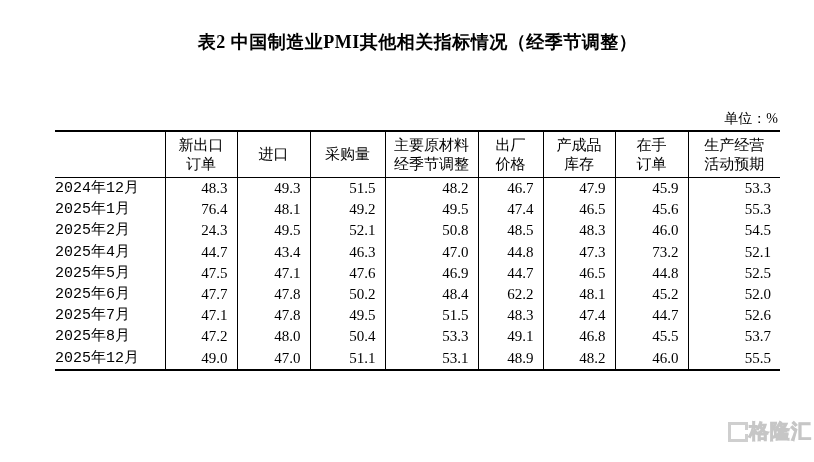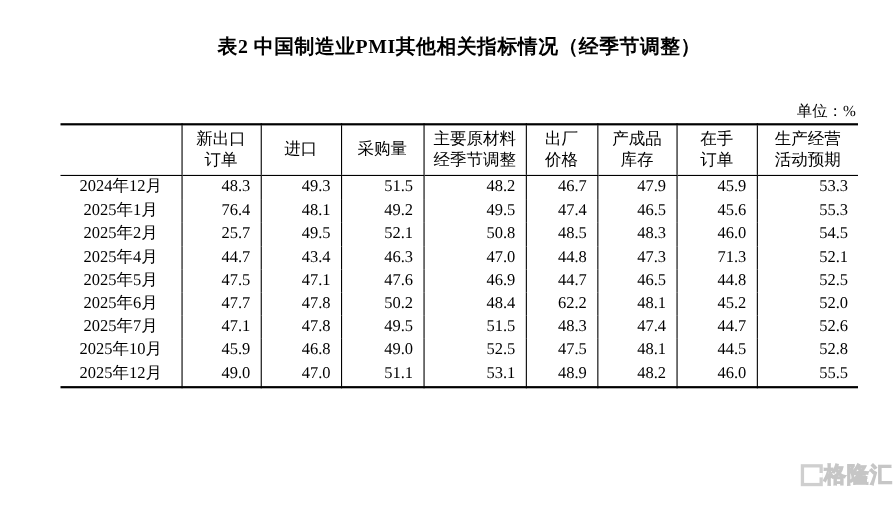--- a/index.html
+++ b/index.html
@@ -25,21 +25,21 @@
   }
   .title {
     margin-top: 30px;
     text-align: center;
     font-size: 18px;
     font-weight: bold;
     letter-spacing: 0.5px;
     white-space: nowrap;
   }
   .unit-label {
-    margin-top: 38px;
+    margin-top: 56px;
     margin-bottom: 2px;
     text-align: right;
     font-size: 14px;
     padding-right: 2px;
   }
   table.pmi {
     width: 725px;
     border-collapse: collapse;
     table-layout: fixed;
     border-top: 2.5px solid #000;
@@ -70,21 +70,21 @@
     vertical-align: middle;
     line-height: 19px;
     font-size: 15px;
   }
   table.pmi tbody td {
     height: 21.2px;
     line-height: 21.2px;
     white-space: nowrap;
   }
   table.pmi tbody td.month {
-    text-align: center;
+    font-family: Liberation Mono, monospace;
   }
   table.pmi tbody td.val {
     text-align: right;
     padding-right: 9px;
   }
   .watermark {
     position: absolute;
     right: 2px;
     bottom: 2px;
     display: flex;
@@ -172,38 +172,38 @@
             <td class="val">48.1</td>
             <td class="val">49.2</td>
             <td class="val">49.5</td>
             <td class="val">47.4</td>
             <td class="val">46.5</td>
             <td class="val">45.6</td>
             <td class="val">55.3</td>
           </tr>
           <tr>
             <td class="month">2025年2月</td>
-            <td class="val">25.7</td>
+            <td class="val">24.3</td>
             <td class="val">49.5</td>
             <td class="val">52.1</td>
             <td class="val">50.8</td>
             <td class="val">48.5</td>
             <td class="val">48.3</td>
             <td class="val">46.0</td>
             <td class="val">54.5</td>
           </tr>
           <tr>
             <td class="month">2025年4月</td>
             <td class="val">44.7</td>
             <td class="val">43.4</td>
             <td class="val">46.3</td>
             <td class="val">47.0</td>
             <td class="val">44.8</td>
             <td class="val">47.3</td>
-            <td class="val">71.3</td>
+            <td class="val">73.2</td>
             <td class="val">52.1</td>
           </tr>
           <tr>
             <td class="month">2025年5月</td>
             <td class="val">47.5</td>
             <td class="val">47.1</td>
             <td class="val">47.6</td>
             <td class="val">46.9</td>
             <td class="val">44.7</td>
             <td class="val">46.5</td>
@@ -226,29 +226,29 @@
             <td class="val">47.1</td>
             <td class="val">47.8</td>
             <td class="val">49.5</td>
             <td class="val">51.5</td>
             <td class="val">48.3</td>
             <td class="val">47.4</td>
             <td class="val">44.7</td>
             <td class="val">52.6</td>
           </tr>
           <tr>
-            <td class="month">2025年10月</td>
-            <td class="val">45.9</td>
+            <td class="month">2025年8月</td>
+            <td class="val">47.2</td>
+            <td class="val">48.0</td>
+            <td class="val">50.4</td>
+            <td class="val">53.3</td>
+            <td class="val">49.1</td>
             <td class="val">46.8</td>
-            <td class="val">49.0</td>
-            <td class="val">52.5</td>
-            <td class="val">47.5</td>
-            <td class="val">48.1</td>
-            <td class="val">44.5</td>
-            <td class="val">52.8</td>
+            <td class="val">45.5</td>
+            <td class="val">53.7</td>
           </tr>
           <tr>
             <td class="month">2025年12月</td>
             <td class="val">49.0</td>
             <td class="val">47.0</td>
             <td class="val">51.1</td>
             <td class="val">53.1</td>
             <td class="val">48.9</td>
             <td class="val">48.2</td>
             <td class="val">46.0</td>

